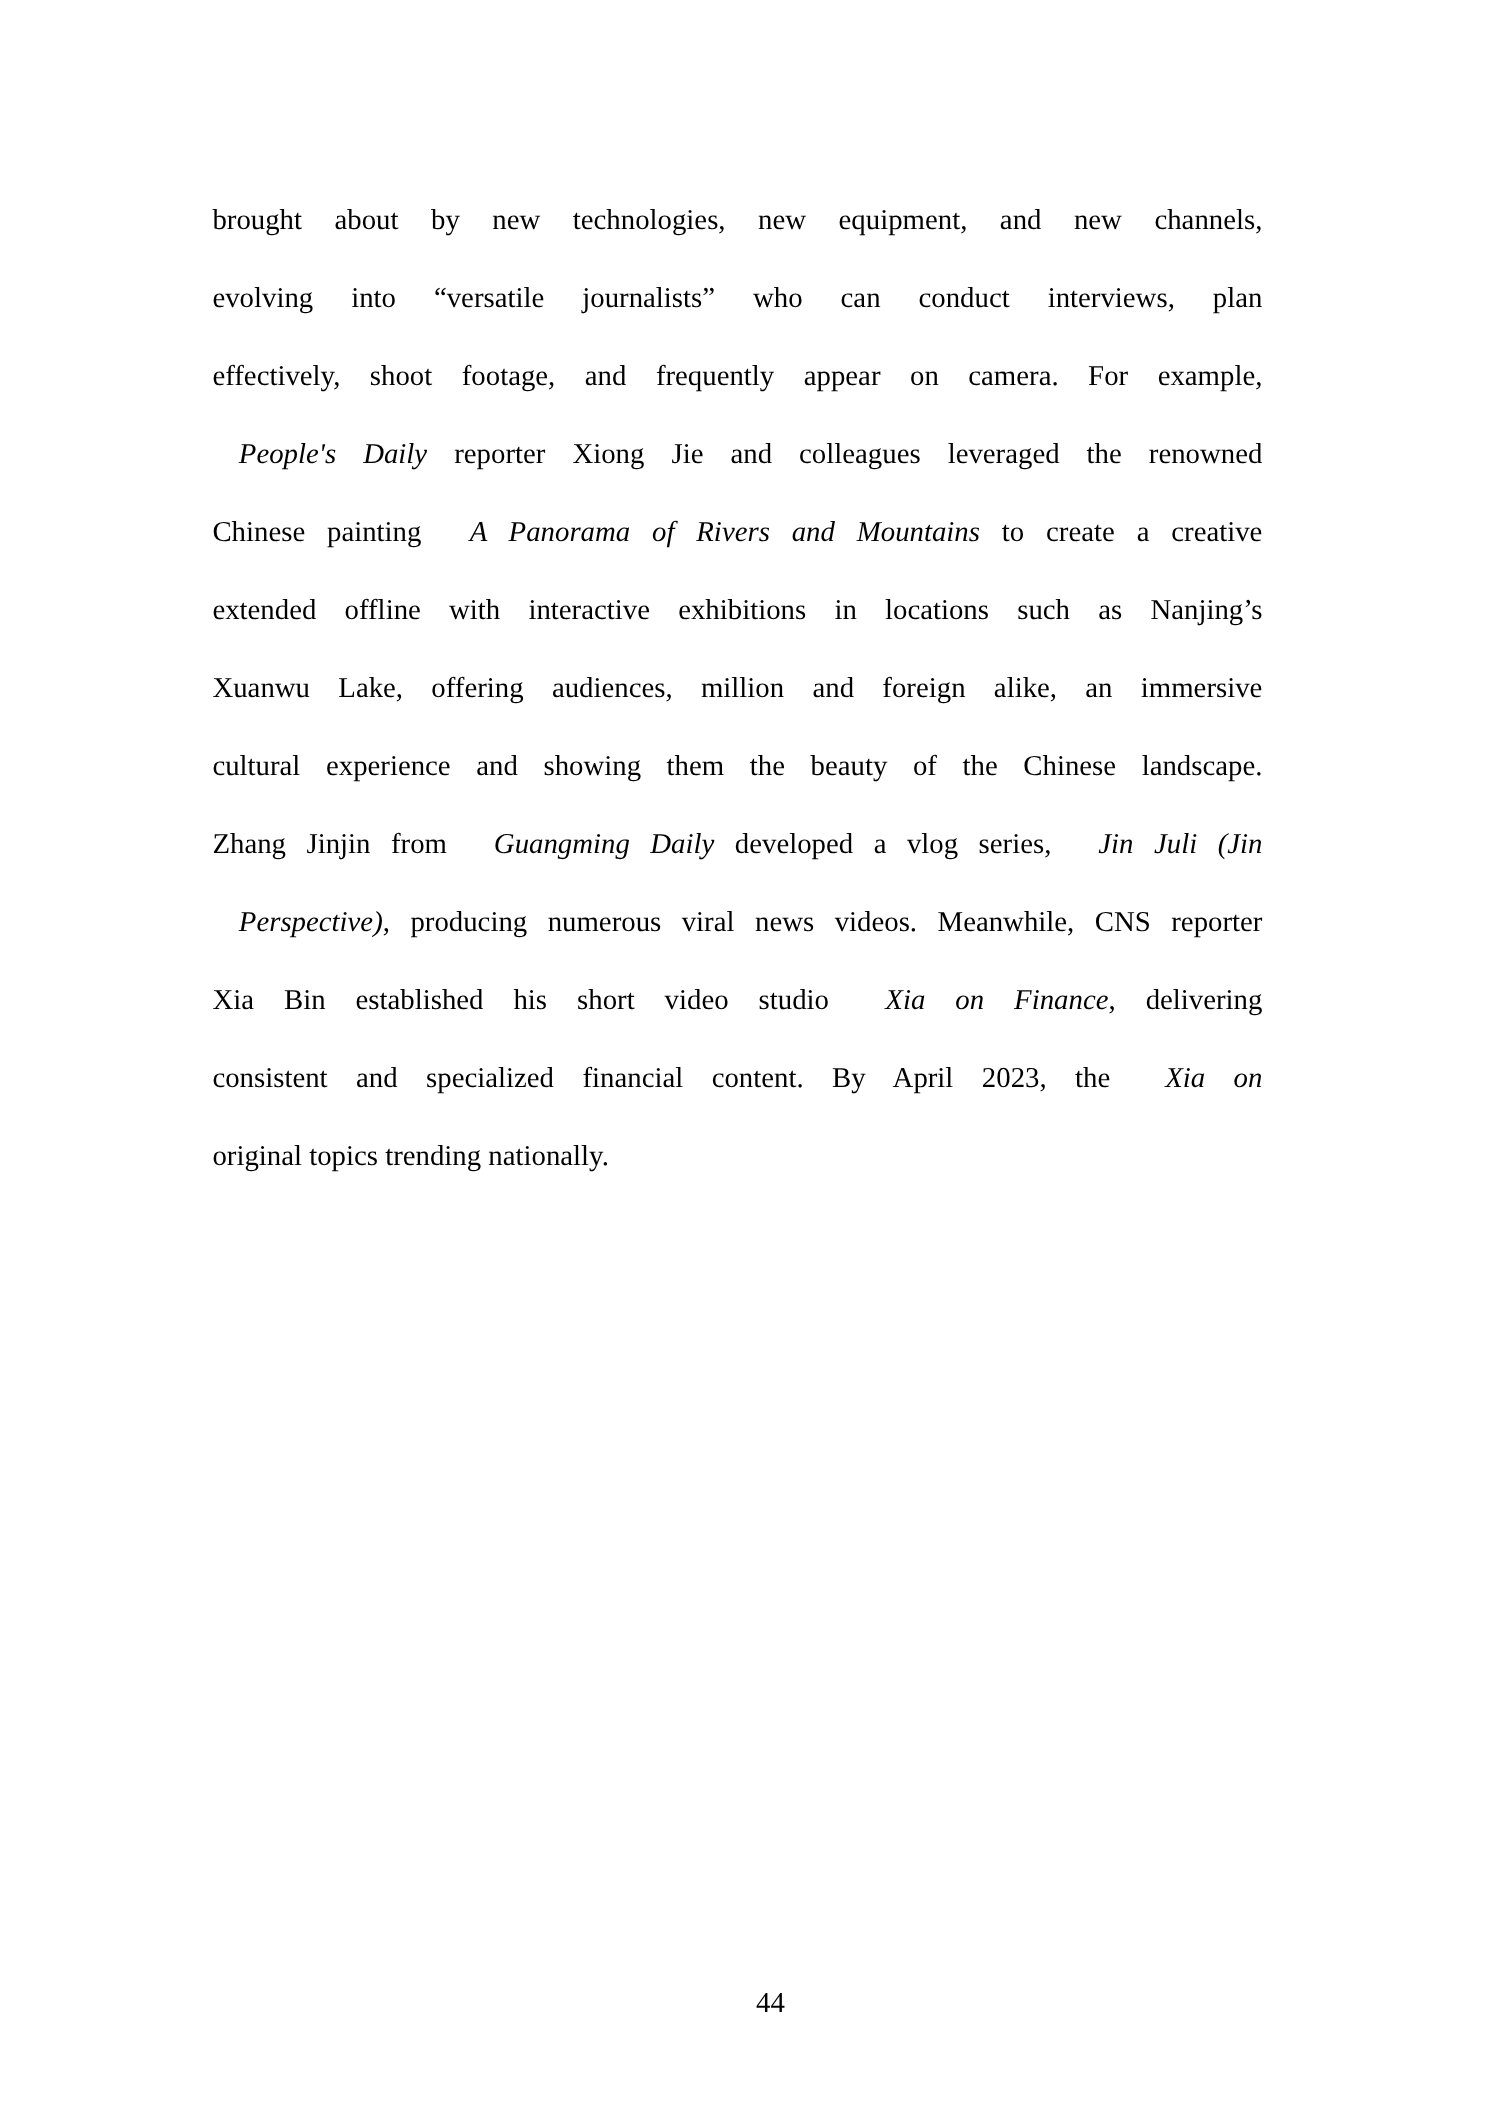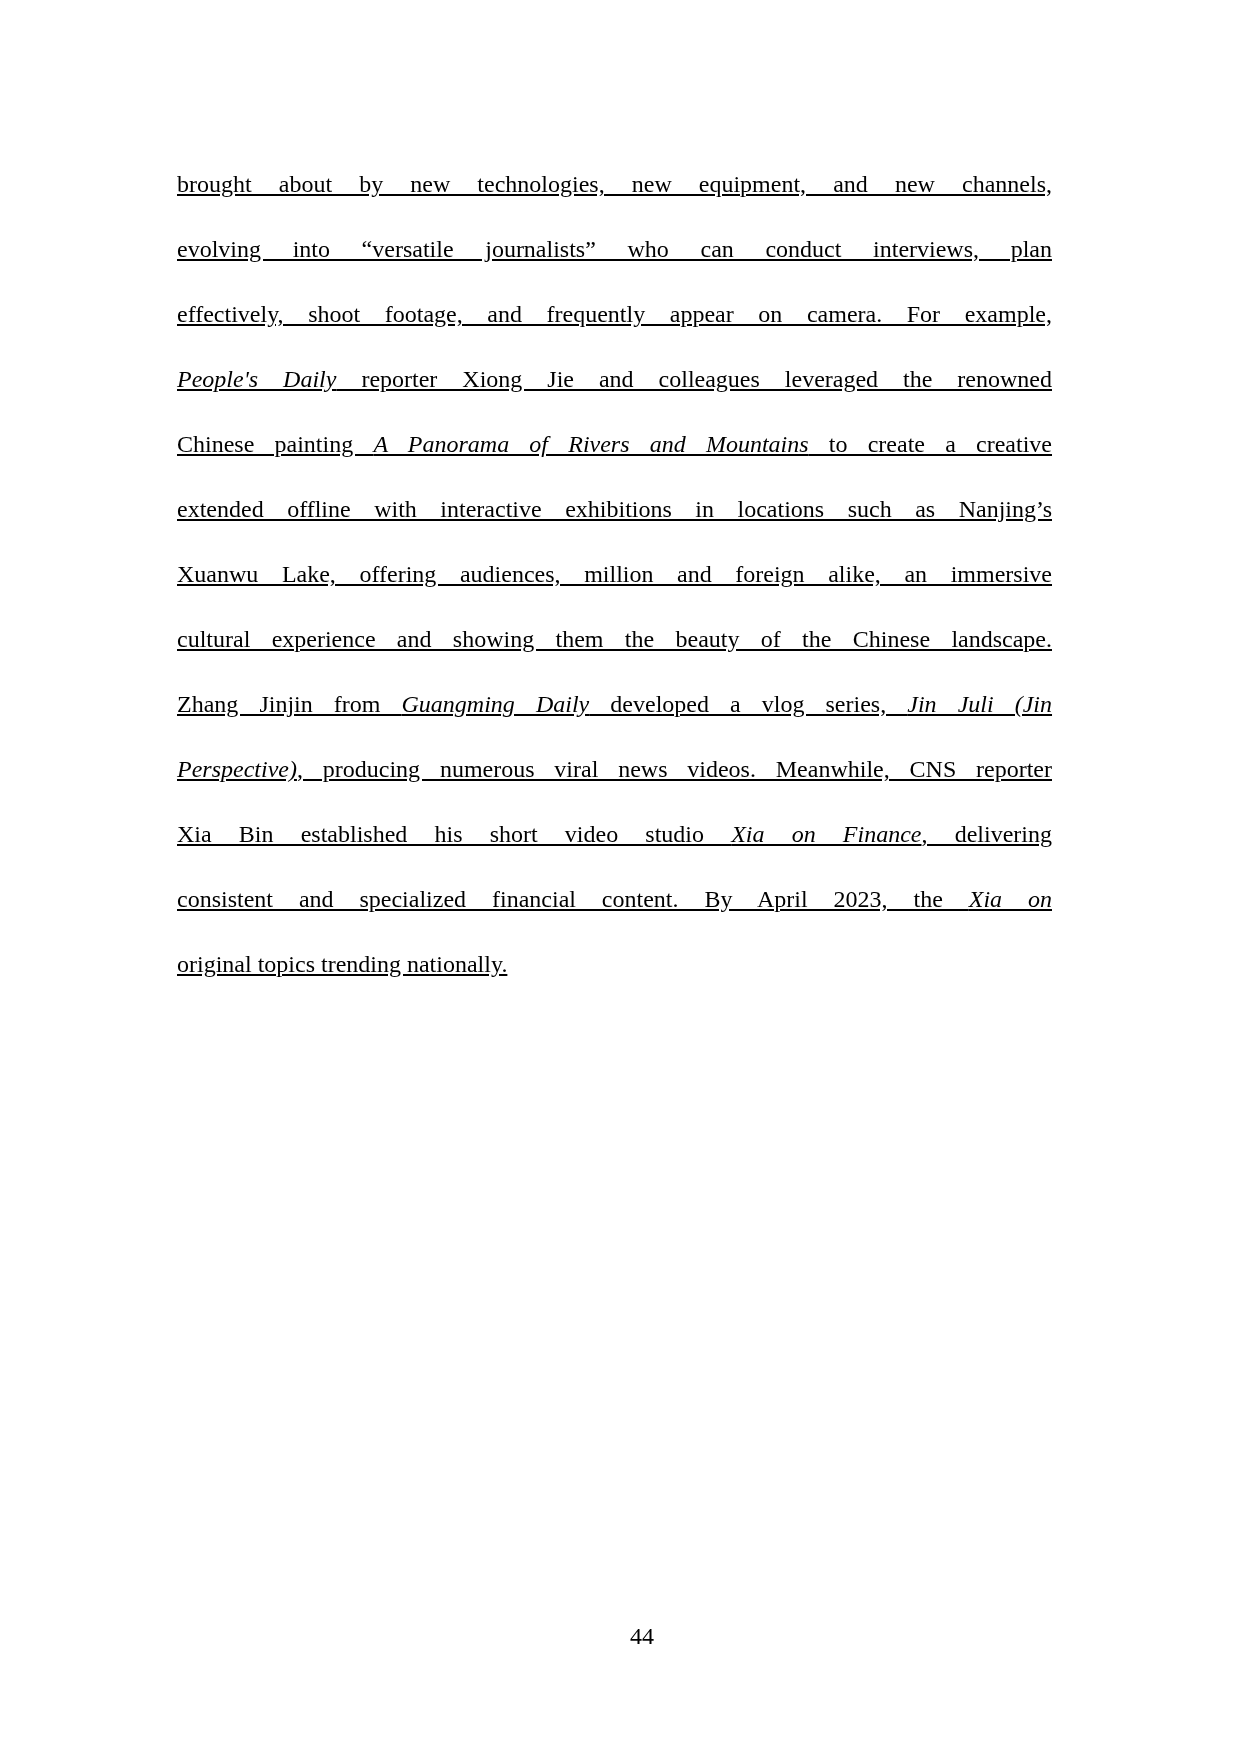--- a/index.html
+++ b/index.html
@@ -23,32 +23,32 @@
     width: 875px;
     font-size: 24px;
   }
   .line {
     height: 65px;
     line-height: 65px;
     text-align: justify;
     text-align-last: justify;
     -moz-text-align-last: justify;
     white-space: normal;
-    text-decoration: underline;
   }
   .line.last {
     text-align-last: left;
     -moz-text-align-last: left;
   }
   .seg-italic {
     font-style: italic;
+    margin-left: 22px;
   }
   .footer-page-number {
     position: absolute;
-    top: 1623px;
+    top: 1657px;
     left: 642px;
     transform: translateX(-50%);
     font-size: 24px;
     line-height: 1.15;
   }
 </style>
 </head>
 <body>
 
 <div class="page">

